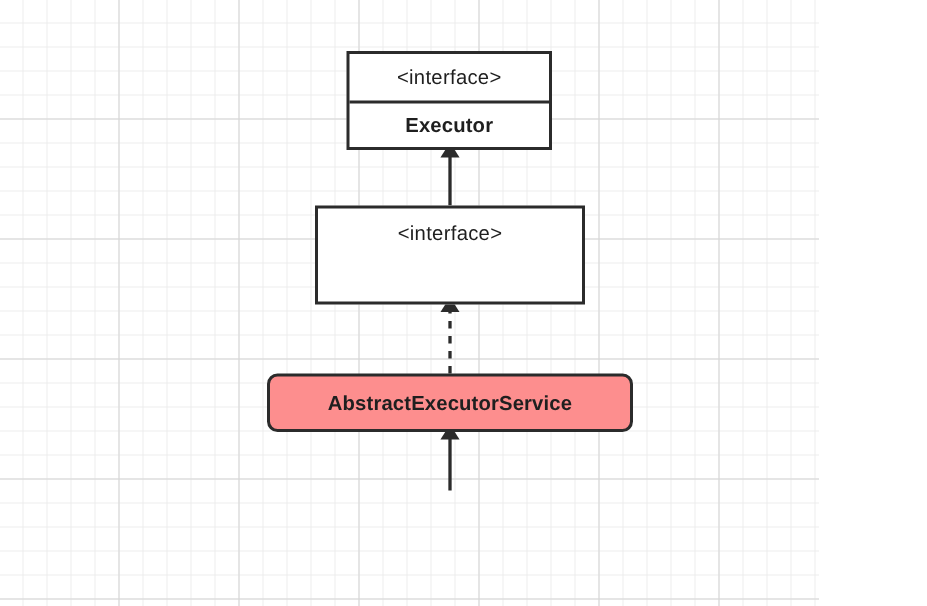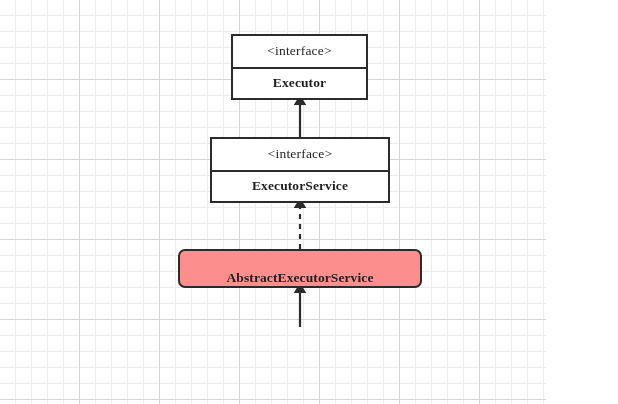--- a/index.html
+++ b/index.html
@@ -18,21 +18,21 @@
       linear-gradient(to right, #d4d4d4 1px, transparent 1px),
       linear-gradient(to bottom, #d4d4d4 1px, transparent 1px),
       linear-gradient(to right, #ececec 1px, transparent 1px),
       linear-gradient(to bottom, #ececec 1px, transparent 1px);
     background-size:
       80px 80px,
       80px 80px,
       16px 16px,
       16px 16px;
     background-position: -1px -1px, -1px -1px, -1px -1px, -1px -1px;
-    font-family: Liberation Serif, serif;
+    font-family: Liberation Sans, sans-serif;
   }
 
   
   .node {
     position: absolute;
     box-sizing: border-box;
     display: flex;
     flex-direction: column;
   }
 
@@ -59,21 +59,21 @@
     font-weight: bold;
     letter-spacing: 0.1px;
   }
 
   
   .node.klass {
     background: #fd8e8e;
     border: 2px solid #2b2b2b;
     border-radius: 7px;
     align-items: center;
-    justify-content: flex-end;
+    justify-content: center;
   }
   .node.klass .compartment.name {
     font-size: 13.5px;
     font-weight: bold;
     color: #1f1f1f;
     letter-spacing: 0.1px;
     text-align: center;
   }
 
   
@@ -106,21 +106,20 @@
     <line x1="300" y1="327" x2="300" y2="290" stroke="#2b2b2b" stroke-width="2.2" marker-end="url(#arrow-filled)"></line>
   </svg>
 
   <div class="node iface" style="left:231px; top:34px; width:137px; height:66px;">
     <div class="compartment stereo" style="height:33px;">&lt;interface&gt;</div>
     <div class="compartment name" style="height:33px;">Executor</div>
   </div>
 
   <div class="node iface" style="left:210px; top:137px; width:180px; height:66px;">
     <div class="compartment stereo" style="height:33px;">&lt;interface&gt;</div>
-    <div class="compartment name" style="height:33px;">ExecutorService</div>
   </div>
 
   <div class="node klass" style="left:178px; top:249px; width:244px; height:39px;">
     <div class="compartment name">AbstractExecutorService</div>
   </div>
 
 
 </div>
 
 </body></html>

